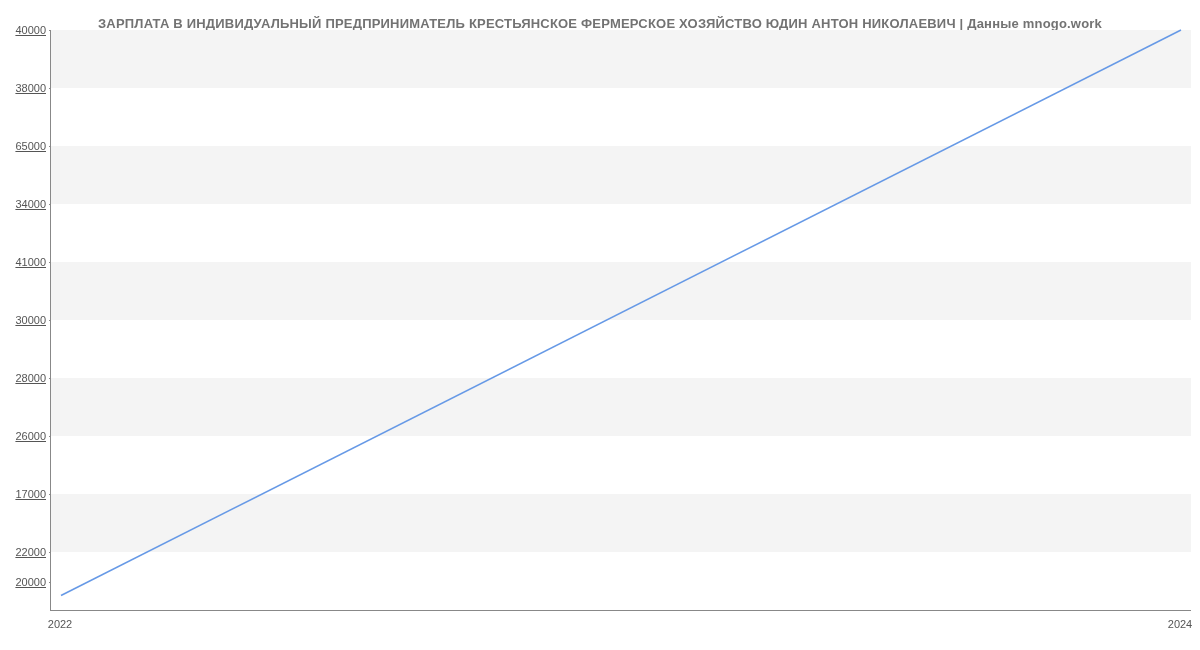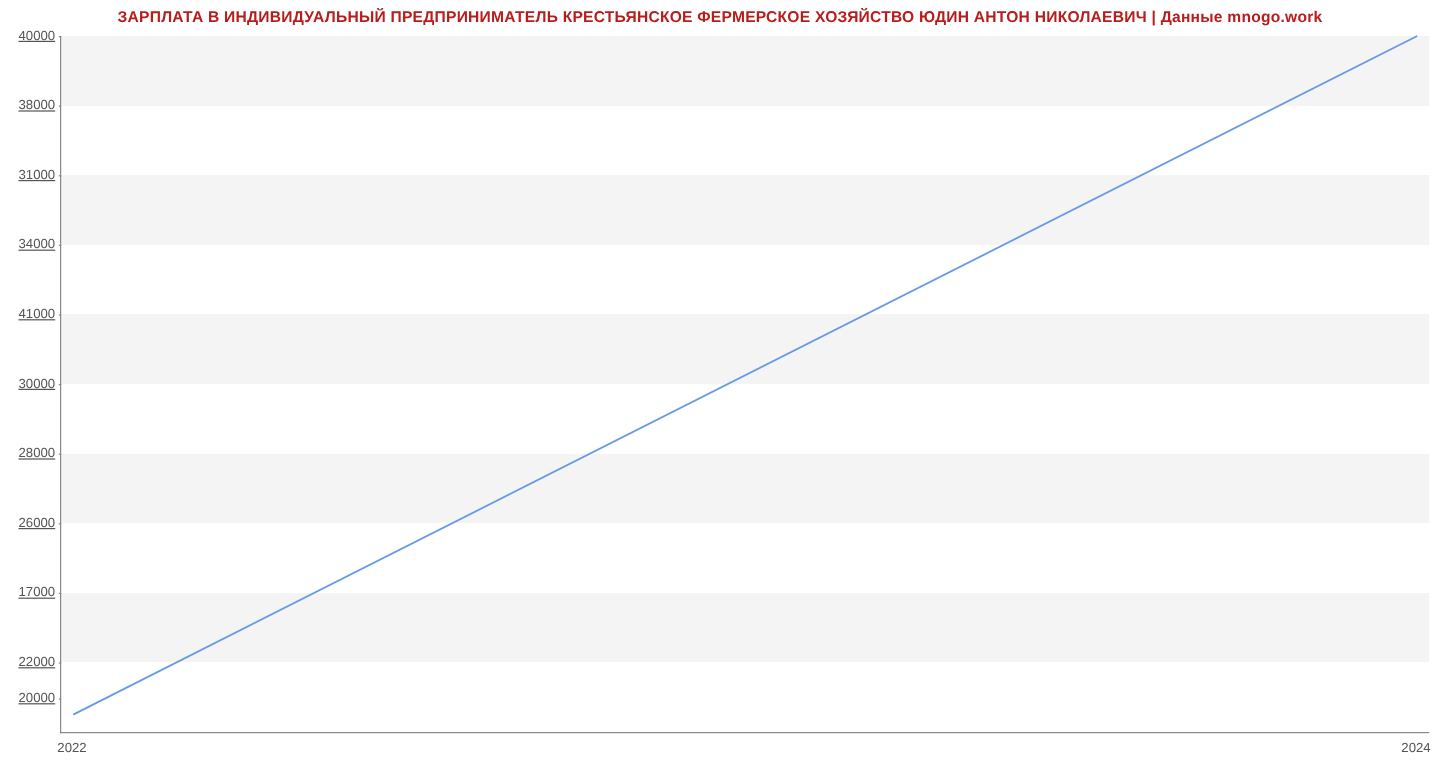--- a/index.html
+++ b/index.html
@@ -11,27 +11,27 @@
     font-family: Arial, Helvetica, sans-serif;
     color: #333333;
   }
   .chart-container {
     position: relative;
     width: 1200px;
     height: 650px;
   }
   .chart-title {
     position: absolute;
-    top: 6px;
+    top: 16px;
     left: 0;
     right: 0;
     text-align: center;
     font-size: 13px;
     font-weight: bold;
-    color: #b91c1c;
+    color: #737373;
     letter-spacing: 0.2px;
   }
   .plot-area {
     position: absolute;
     left: 50px;
     top: 30px;
     width: 1140px;
     height: 580px;
     border-left: 1px solid #888;
     border-bottom: 1px solid #888;
@@ -90,21 +90,21 @@
   <div class="chart-title">ЗАРПЛАТА В ИНДИВИДУАЛЬНЫЙ ПРЕДПРИНИМАТЕЛЬ КРЕСТЬЯНСКОЕ ФЕРМЕРСКОЕ ХОЗЯЙСТВО  ЮДИН АНТОН НИКОЛАЕВИЧ | Данные mnogo.work</div>
 
   <div class="y-tick" style="top:582px"><span>20000</span><span class="mark"></span></div>
   <div class="y-tick" style="top:552px"><span>22000</span><span class="mark"></span></div>
   <div class="y-tick" style="top:494px"><span>17000</span><span class="mark"></span></div>
   <div class="y-tick" style="top:436px"><span>26000</span><span class="mark"></span></div>
   <div class="y-tick" style="top:378px"><span>28000</span><span class="mark"></span></div>
   <div class="y-tick" style="top:320px"><span>30000</span><span class="mark"></span></div>
   <div class="y-tick" style="top:262px"><span>41000</span><span class="mark"></span></div>
   <div class="y-tick" style="top:204px"><span>34000</span><span class="mark"></span></div>
-  <div class="y-tick" style="top:146px"><span>31000</span><span class="mark"></span></div>
+  <div class="y-tick" style="top:146px"><span>65000</span><span class="mark"></span></div>
   <div class="y-tick" style="top:88px"><span>38000</span><span class="mark"></span></div>
   <div class="y-tick" style="top:30px"><span>40000</span><span class="mark"></span></div>
 
   <div class="x-tick" style="left:60px">
       <span class="label">2022</span>
     </div>
   <div class="x-tick" style="left:1180px">
       <span class="label">2024</span>
     </div>
 

